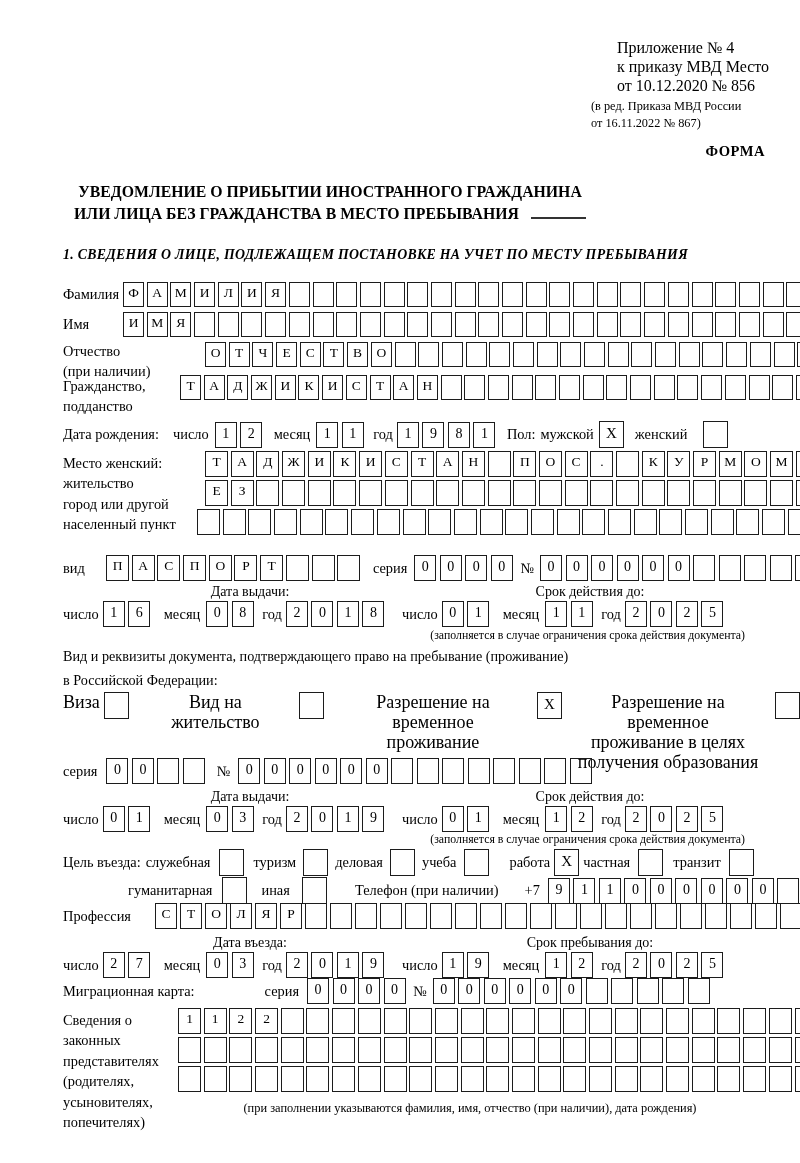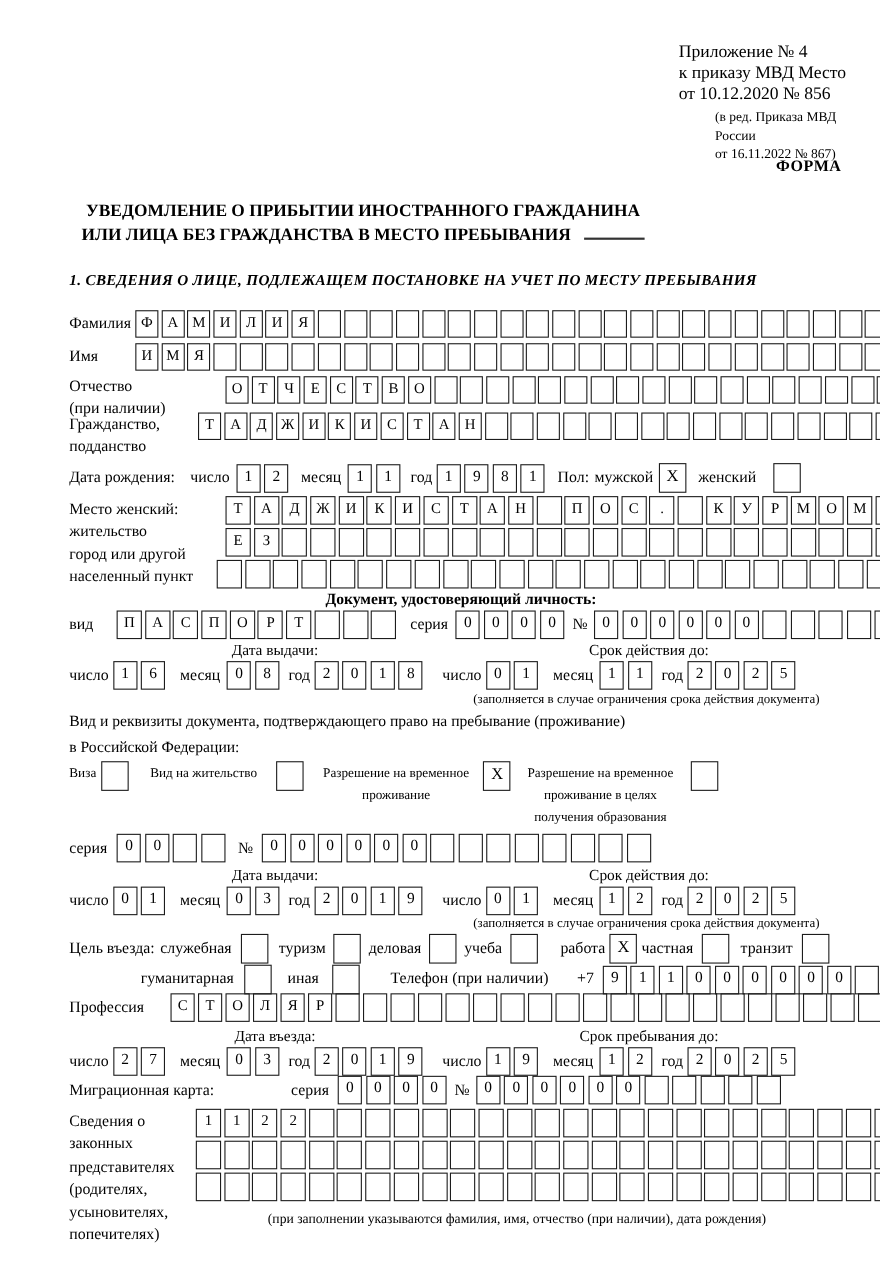--- a/index.html
+++ b/index.html
@@ -21,33 +21,33 @@
   .ref{font-size:16px;line-height:19px;}
   .ref2{font-size:12.3px;line-height:17px;}
   .forma{font-size:14.6px;font-weight:700;letter-spacing:.5px;text-align:right;}
   .title{text-align:center;font-weight:700;font-size:15.8px;line-height:22px;}
   .tunder{display:inline-block;width:55px;border-bottom:2.2px solid #333;margin-left:12px;}
   .sec{font-size:13.8px;font-weight:700;letter-spacing:.3px;white-space:nowrap;font-style:italic;}
   .dochead{font-size:14.2px;font-weight:700;text-align:center;}
   .h-col{font-size:14px;text-align:center;}
   .note{font-size:11.8px;white-space:nowrap;}
   .para{font-size:14.2px;white-space:nowrap;}
-  .opt{font-size:12px;line-height:20px;text-align:center;}
+  .opt{font-size:18px;line-height:20px;text-align:center;}
 </style>
 </head>
 <body>
 
 <div class="page">
 
   <div class="abs ref" style="left:617px;top:38px">
     <div>Приложение № 4</div>
     <div>к приказу МВД Место</div>
     <div>от 10.12.2020 № 856</div>
   </div>
-  <div class="abs ref2" style="left:650px;top:98px">
+  <div class="abs ref2" style="left:591px;top:98px">
     <div>(в ред. Приказа МВД России</div>
     <div>от 16.11.2022 № 867)</div>
   </div>
   <div class="abs forma" style="left:617px;top:143px;width:148px">ФОРМА</div>
 
   <div class="abs title" style="left:0;top:181px;width:660px">
     <div>УВЕДОМЛЕНИЕ О ПРИБЫТИИ ИНОСТРАННОГО ГРАЖДАНИНА</div>
     <div><span>ИЛИ ЛИЦА БЕЗ ГРАЖДАНСТВА В МЕСТО ПРЕБЫВАНИЯ</span><span class="tunder"></span></div>
   </div>
 
@@ -294,21 +294,20 @@
       <span class="cell"></span>
       <span class="cell"></span>
       <span class="cell"></span>
       <span class="cell"></span>
       <span class="cell"></span>
       <span class="cell"></span>
       <span class="cell"></span>
       <span class="cell"></span>
     </div>
 
-  <div class="abs dochead" style="left:63px;top:537px;width:712px">Документ, удостоверяющий личность:</div>
   <div class="abs row" style="left:63px;top:555px">
     <span class="lbl" style="width:43px">вид</span>
     <span class="cells w">
         <span class="cell">П</span>
         <span class="cell">А</span>
         <span class="cell">С</span>
         <span class="cell">П</span>
         <span class="cell">О</span>
         <span class="cell">Р</span>
         <span class="cell">Т</span>

